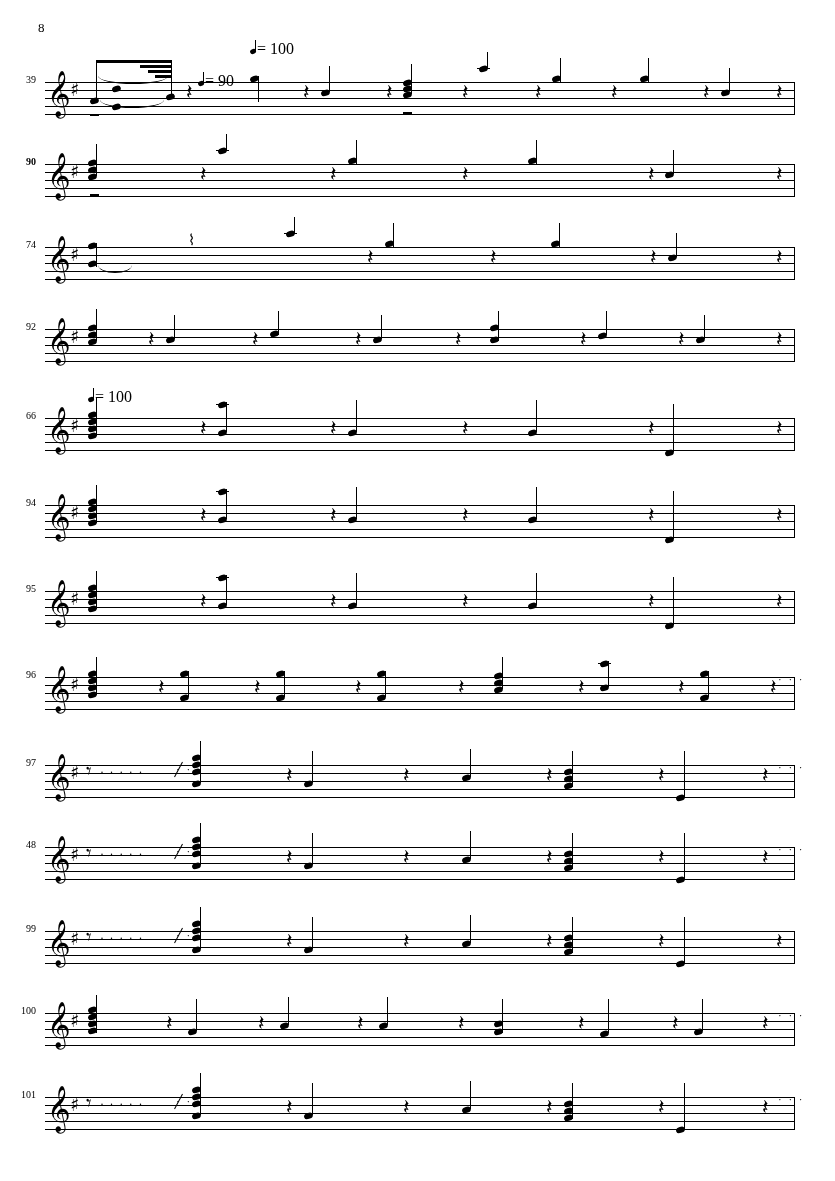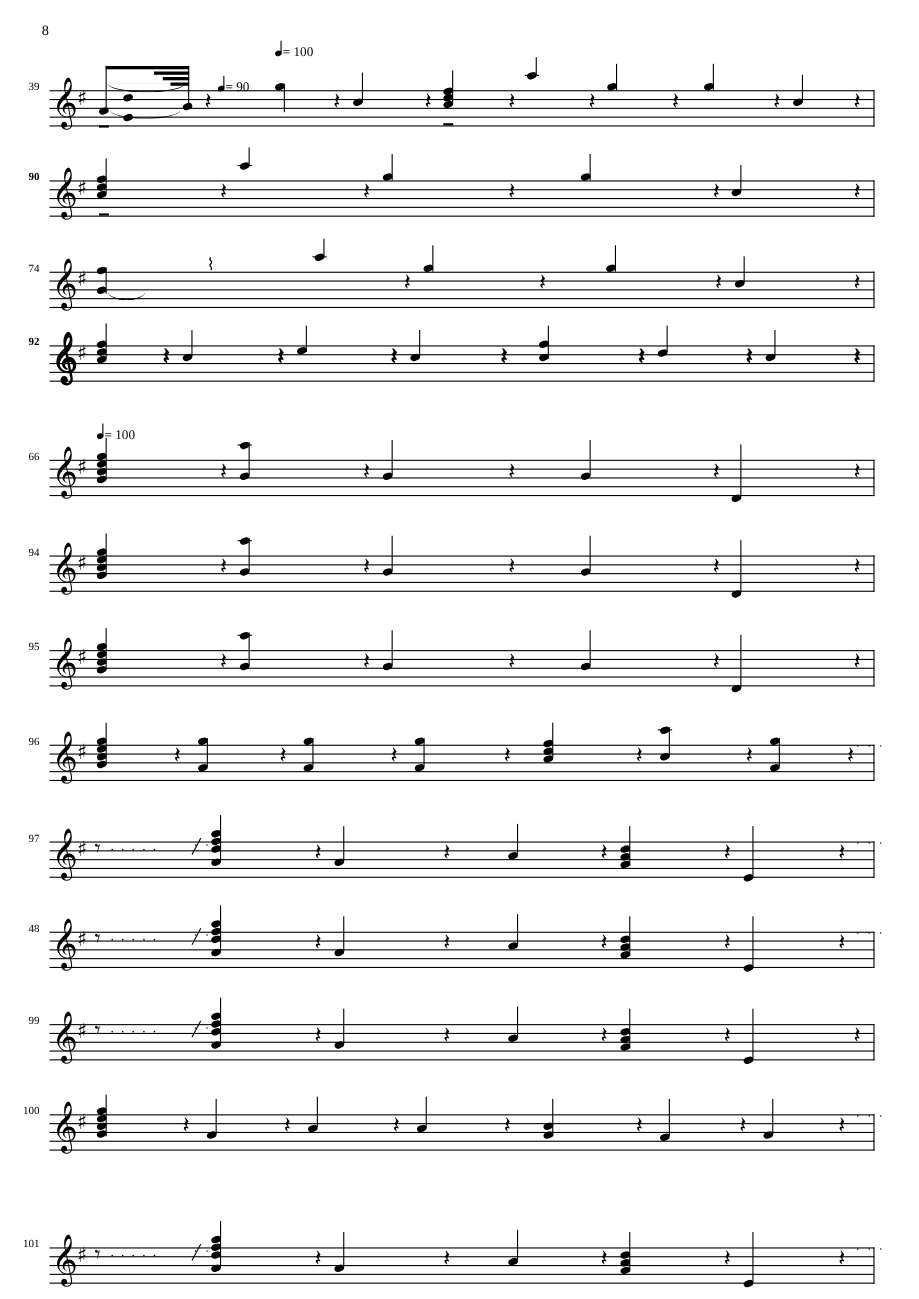--- a/index.html
+++ b/index.html
@@ -36,21 +36,21 @@
   }
   .measure-number {
     position: absolute;
     font-size: 10px;
     font-family: "Liberation Serif", serif;
     color: #000;
     text-align: right;
   }
   .tempo {
     position: absolute;
-    font-size: 12px;
+    font-size: 16px;
     font-family: "Liberation Serif", serif;
     white-space: nowrap;
   }
   .tempo .notehead {
     display: inline-block;
     position: relative;
     width: 7px;
     height: 12px;
     vertical-align: -1px;
   }
@@ -326,21 +326,21 @@
     <div class="nh" style="left:551px;top:-2px;"></div>
     <div class="stem" style="left:559px;top:-20px;height:24px;"></div>
 
     <div class="rest" style="left:650px;top:4px;">𝄽</div>
     <div class="nh" style="left:668px;top:12px;"></div>
     <div class="stem" style="left:676px;top:-10px;height:24px;"></div>
 
     <div class="rest" style="left:776px;top:4px;">𝄽</div>
   </div>
 
-  <div class="system" style="top:310px;height:40px;font-weight:bold;">
+  <div class="system" style="top:325px;height:40px;">
     <div class="measure-number" style="left:14px;top:-4px;width:22px;">92</div>
     <div class="staff-lines" style="top:4px;">
       <i></i>
         <i></i>
         <i></i>
         <i></i>
         <i></i>
     </div>
     <div class="clef" style="left:47px;top:-5px;">𝄞</div>
     <div class="keysig" style="left:70px;top:2px;">♯</div>
@@ -736,21 +736,21 @@
     <div class="stem" style="left:608px;top:-10px;height:34px;"></div>
 
     <div class="rest" style="left:672px;top:4px;">𝄽</div>
     <div class="nh" style="left:694px;top:20px;"></div>
     <div class="stem" style="left:702px;top:-10px;height:32px;"></div>
 
     <div class="rest" style="left:762px;top:4px;">𝄽</div>
     <div class="dotgrp" style="left:778px;top:0px;">· · ·</div>
   </div>
 
-  <div class="system" style="top:1093px;height:48px;margin-top:37px;">
+  <div class="system" style="top:1093px;height:48px;">
     <div class="measure-number" style="left:10px;top:-4px;width:26px;">101</div>
     <div class="staff-lines" style="top:4px;">
       <i></i>
         <i></i>
         <i></i>
         <i></i>
         <i></i>
     </div>
     <div class="clef" style="left:47px;top:-5px;">𝄞</div>
     <div class="keysig" style="left:70px;top:2px;">♯</div>

